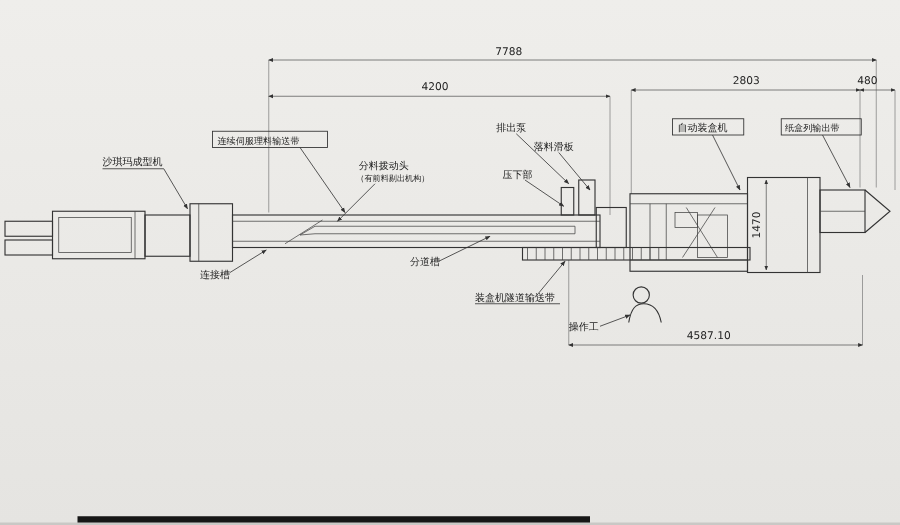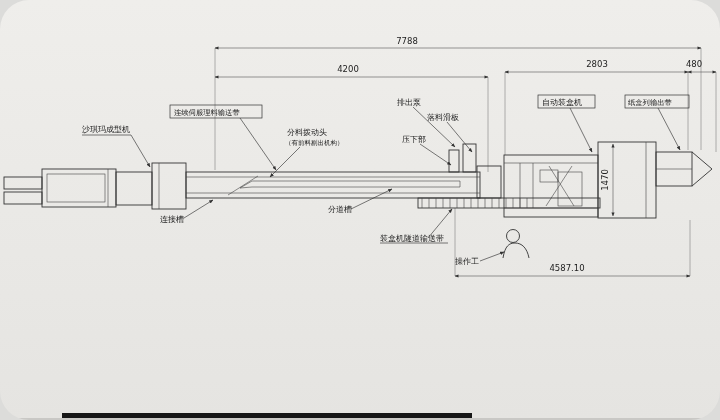--- a/index.html
+++ b/index.html
@@ -1,17 +1,17 @@
 <!DOCTYPE html>
 <html><head>
 <meta charset="utf-8">
 <style>
   html,body{margin:0;padding:0;background:#dcdcda;}
   .sheet{width:720px;height:420px;position:relative;overflow:hidden;
-         font-family:"DejaVu Sans",sans-serif;border-radius:29px;}
+         font-family:"DejaVu Sans",sans-serif;}
   svg{display:block;}
   text{fill:#222;font-family:"DejaVu Sans",sans-serif;}
   .dimtxt{font-size:8.5px;}
   .lbl{font-size:8px;}
   .lblsmall{font-size:6.5px;}
   .thin{stroke:#555;stroke-width:.6;fill:none;}
   .ext{stroke:#777;stroke-width:.55;fill:none;}
   .mach{stroke:#333;stroke-width:.9;fill:none;}
   .machlite{stroke:#444;stroke-width:.6;fill:none;}
   .leader{stroke:#333;stroke-width:.65;fill:none;}

